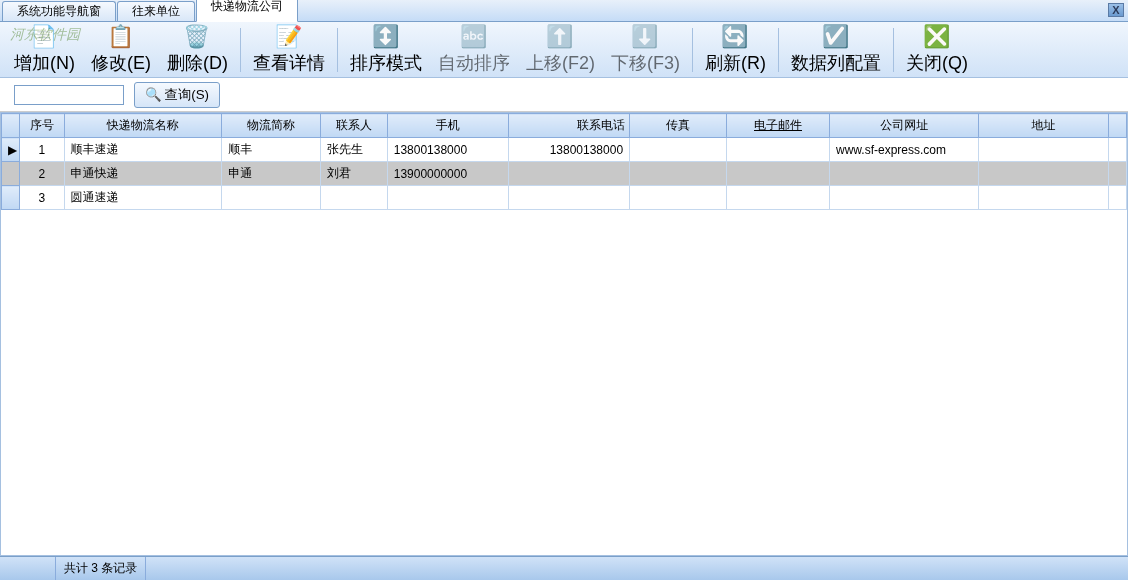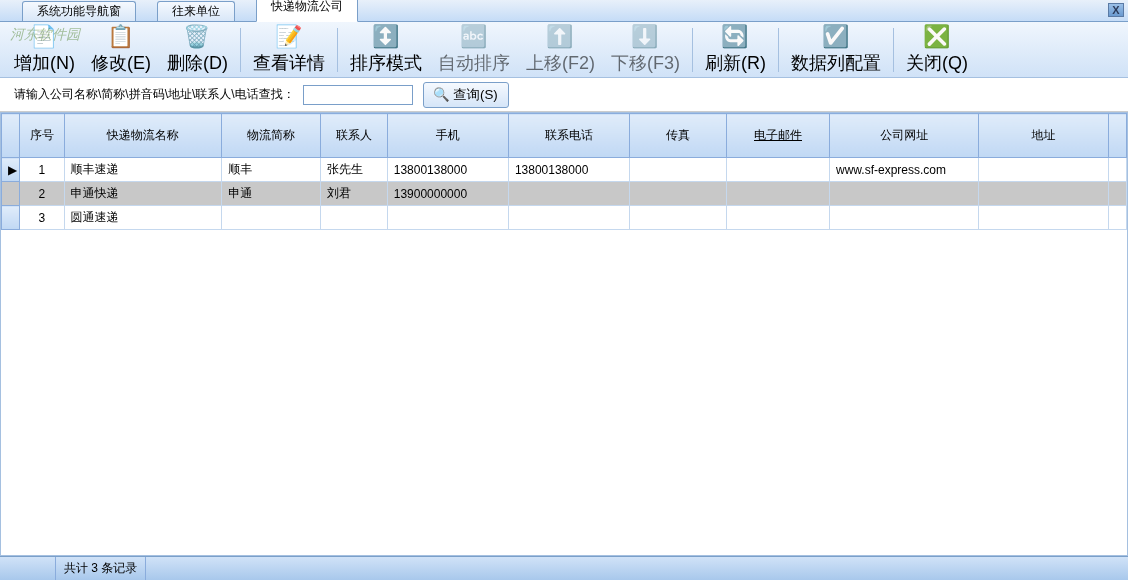--- a/index.html
+++ b/index.html
@@ -27,21 +27,20 @@
       padding: 3px 14px;
       border: 1px solid #7a9fc9;
       border-bottom: none;
       background: linear-gradient(to bottom, #f5f9fe 0%, #d9e7f8 100%);
       margin-right: 1px;
       border-radius: 3px 3px 0 0;
       cursor: pointer;
       height: 20px;
       display: flex;
       align-items: center;
-      margin-left: 20px;
     }
     .tab.active {
       background: #fff;
       border-bottom: 1px solid #fff;
       margin-bottom: -1px;
       height: 32px;
     }
     .close-btn {
       position: absolute;
       right: 4px;
@@ -132,21 +131,21 @@
       position: relative;
     }
     table {
       border-collapse: collapse;
       width: 100%;
       table-layout: fixed;
     }
     th {
       background: linear-gradient(to bottom, #e0ecfa 0%, #c0d8f4 100%);
       border: 1px solid #8aacdc;
-      padding: 13px 4px;
+      padding: 3px 4px;
       font-weight: normal;
       text-align: center;
       height: 22px;
       font-size: 12px;
     }
     td {
       border: 1px solid #c5d8ee;
       padding: 3px 6px;
       height: 22px;
       background: #fff;
@@ -159,21 +158,21 @@
       background: linear-gradient(to bottom, #e0ecfa 0%, #c0d8f4 100%);
       border: 1px solid #8aacdc;
       width: 18px;
       text-align: center;
     }
     .col-seq { width: 44px; text-align: center; }
     .col-name { width: 156px; }
     .col-short { width: 98px; }
     .col-contact { width: 66px; }
     .col-mobile { width: 120px; }
-    .col-phone { width: 120px; }
+    .col-phone { width: 120px; text-align: right; }
     .col-fax { width: 96px; }
     .col-email { width: 102px; text-decoration: underline; }
     .col-website { width: 148px; }
     .col-addr { width: 128px; }
     
     
     .status-bar {
       height: 24px;
       background: linear-gradient(to bottom, #d0e2f7 0%, #a8c8ec 100%);
       border-top: 1px solid #7a9fc9;
@@ -246,21 +245,20 @@
     <span class="toolbar-label">数据列配置</span>
   </div>
   <div class="toolbar-sep"></div>
   <div class="toolbar-btn">
     <span class="toolbar-icon">❎</span>
     <span class="toolbar-label">关闭(Q)</span>
   </div>
 </div>
 
 <div class="search-bar">
-  <span class="search-label">请输入公司名称\简称\拼音码\地址\联系人\电话查找：</span>
   <input class="search-input" value="" style="">
   <button class="search-btn">
     <span>🔍</span>
     <span>查询(S)</span>
   </button>
 </div>
 
 <div class="table-container">
   <table>
     <thead>

